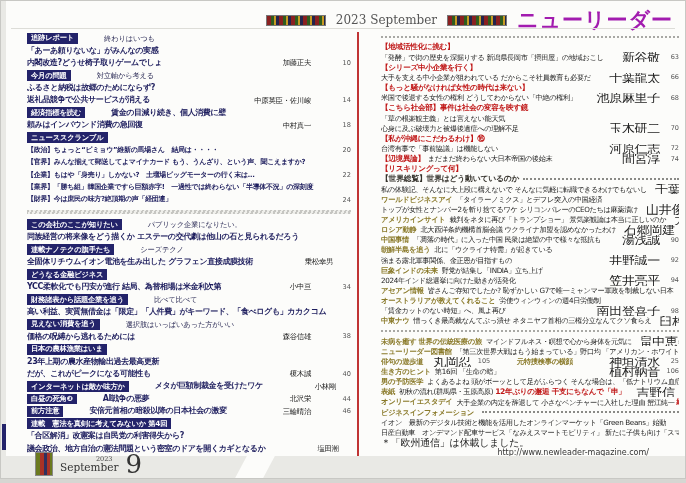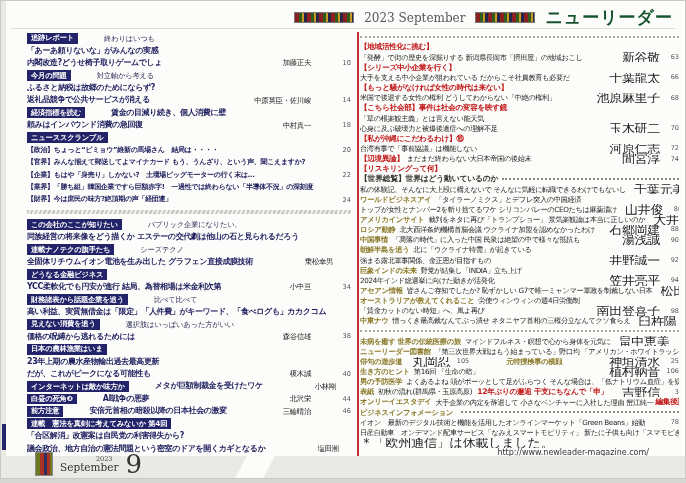--- a/index.html
+++ b/index.html
@@ -6,27 +6,27 @@
   body{background:#d6d6d2;font-family:"DejaVu Sans",sans-serif;}
   .page{position:relative;width:686px;height:479px;background:#fcfcfa;overflow:hidden;
         border:1px solid #c8c8c4;box-sizing:border-box;}
   .edge-left{position:absolute;left:0;top:0;width:5px;height:100%;background:#e9e9e5;}
 
   
   .header{position:absolute;top:5px;right:12px;display:flex;align-items:center;gap:10px;}
   .stripes-h{width:58px;height:9px;border:1px solid #777;
      background:repeating-linear-gradient(90deg,#8a2020 0 4px,#2f5c1e 4px 7px,#c89a22 7px 9px,#24244c 9px 12px);}
   .issue{font-family:"DejaVu Serif",serif;font-size:12px;color:#555;}
-  .brand{font-size:17px;font-weight:bold;color:#14532d;letter-spacing:1px;}
+  .brand{font-size:21px;font-weight:bold;color:#a21caf;letter-spacing:1px;}
   .header-rule{position:absolute;top:27px;left:10px;right:10px;border-top:1px solid #ddddd8;}
 
   
   .cols{position:absolute;top:31px;left:26px;width:652px;display:flex;}
   .col-left{width:330px;padding-right:6px;box-sizing:border-box;}
-  .col-right{flex:1;border-left:2px solid #c03434;padding-left:1px;min-width:0;}
+  .col-right{flex:1;border-left:2px solid #c03434;padding-left:22px;min-width:0;}
 
   .row{display:flex;align-items:center;white-space:nowrap;overflow:hidden;}
   .col-left .row{height:12.45px;gap:21px;}
   .col-right .row{height:10.15px;}
   .seg{flex:0 0 auto;line-height:1;}
 
   .seg-tag{background:#23236a;color:#fff;font-weight:bold;font-size:7.3px;
            padding:1.5px 4px 2px;margin-right:5px;letter-spacing:-0.2px;}
   .seg-note{color:#2a2a55;font-size:7.3px;letter-spacing:-0.2px;text-align:center;}
   .seg-title{color:#1e1e5e;font-weight:bold;font-size:8px;letter-spacing:-0.4px;}
@@ -35,21 +35,21 @@
   .seg-page{color:#555;font-size:6.6px;margin-left:6px;min-width:13px;text-align:right;}
   .seg-fill{flex:1 1 0;min-width:2px;}
   .seg-hr{flex:1 1 0;height:4px;align-self:center;
           background:repeating-linear-gradient(115deg,#c6c6c2 0 2px,#efefeb 2px 4px);}
   .seg-dotline{flex:1 1 0;height:0;align-self:center;border-top:2px dotted #a8a8a4;}
   .seg-leader{flex:1 1 0;height:0;align-self:center;border-top:2px dotted #8a8a86;margin-left:4px;}
   .seg-red{color:#c01818;font-weight:bold;font-size:7.6px;letter-spacing:-0.3px;margin-right:3px;}
   .seg-body{color:#222;font-size:7.2px;letter-spacing:-0.35px;font-weight:500;}
   .seg-olive{color:#8a7a2a;font-weight:bold;font-size:7.3px;letter-spacing:-0.3px;margin-right:4px;}
   .seg-darkhead{color:#33302a;font-weight:bold;font-size:7.8px;letter-spacing:-0.2px;}
-  .seg-smallnote{color:#222;font-size:13px;letter-spacing:-0.2px;}
+  .seg-smallnote{color:#222;font-size:10px;letter-spacing:-0.2px;}
   .seg-url{color:#333;font-size:8px;margin-right:30px;}
   .col-right .seg-author{margin-left:6px;font-size:13px;}
   .col-right .seg-page{font-size:6.5px;}
 
   
   .bottomband{position:absolute;left:0;bottom:0;width:100%;height:22px;background:#e9e9e5;}
   .band-notch{position:absolute;left:240px;bottom:0;width:28px;height:22px;background:#fcfcfa;
               transform:skewX(-28deg);}
   .navy-tick{position:absolute;left:1px;bottom:28px;width:4px;height:26px;background:#23236a;}
   .logo{position:absolute;left:34px;bottom:2px;display:flex;align-items:center;gap:7px;}

